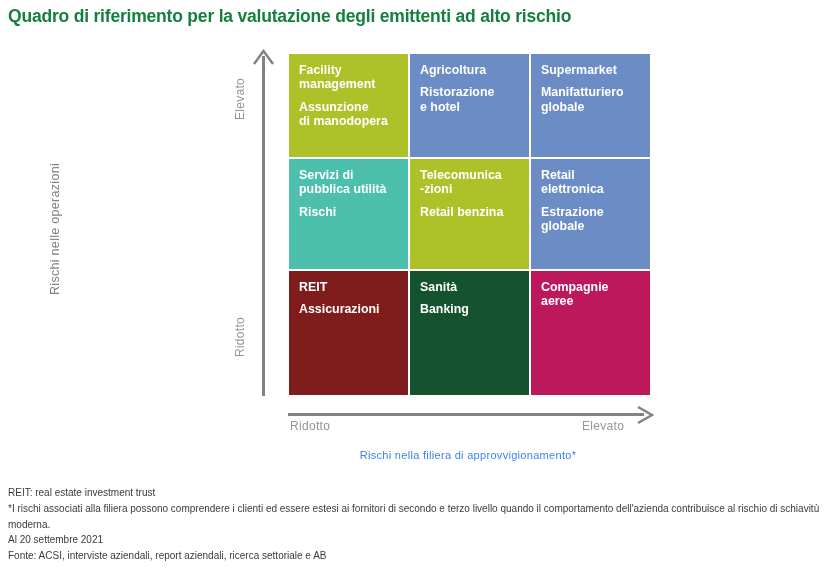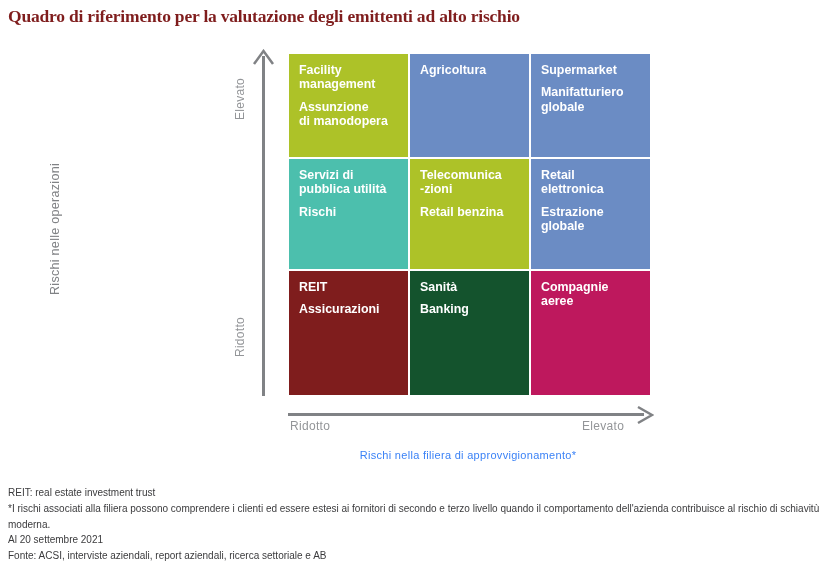--- a/index.html
+++ b/index.html
@@ -17,23 +17,22 @@
   }
 
   
   #page-title {
     position: absolute;
     left: 8px;
     top: 6px;
     font-size: 17.5px;
     font-weight: bold;
     letter-spacing: -0.2px;
-    color: #7f1d1d;
+    color: #15803d;
     white-space: nowrap;
-    font-family: Liberation Serif, serif;
   }
 
   
   #chart-area {
     position: absolute;
     left: 0;
     top: 40px;
     width: 840px;
     height: 440px;
   }
@@ -187,20 +186,24 @@
       <div class="entry">
         <div>Assunzione</div>
         <div>di manodopera</div>
       </div>
     </div>
 
     <div class="cell" style="background-color: rgb(107, 140, 196);">
       <div class="entry">
         <div>Agricoltura</div>
       </div>
+      <div class="entry">
+        <div>Ristorazione</div>
+        <div>e hotel</div>
+      </div>
     </div>
 
     <div class="cell" style="background-color: rgb(107, 140, 196);">
       <div class="entry">
         <div>Supermarket</div>
       </div>
       <div class="entry">
         <div>Manifatturiero</div>
         <div>globale</div>
       </div>

